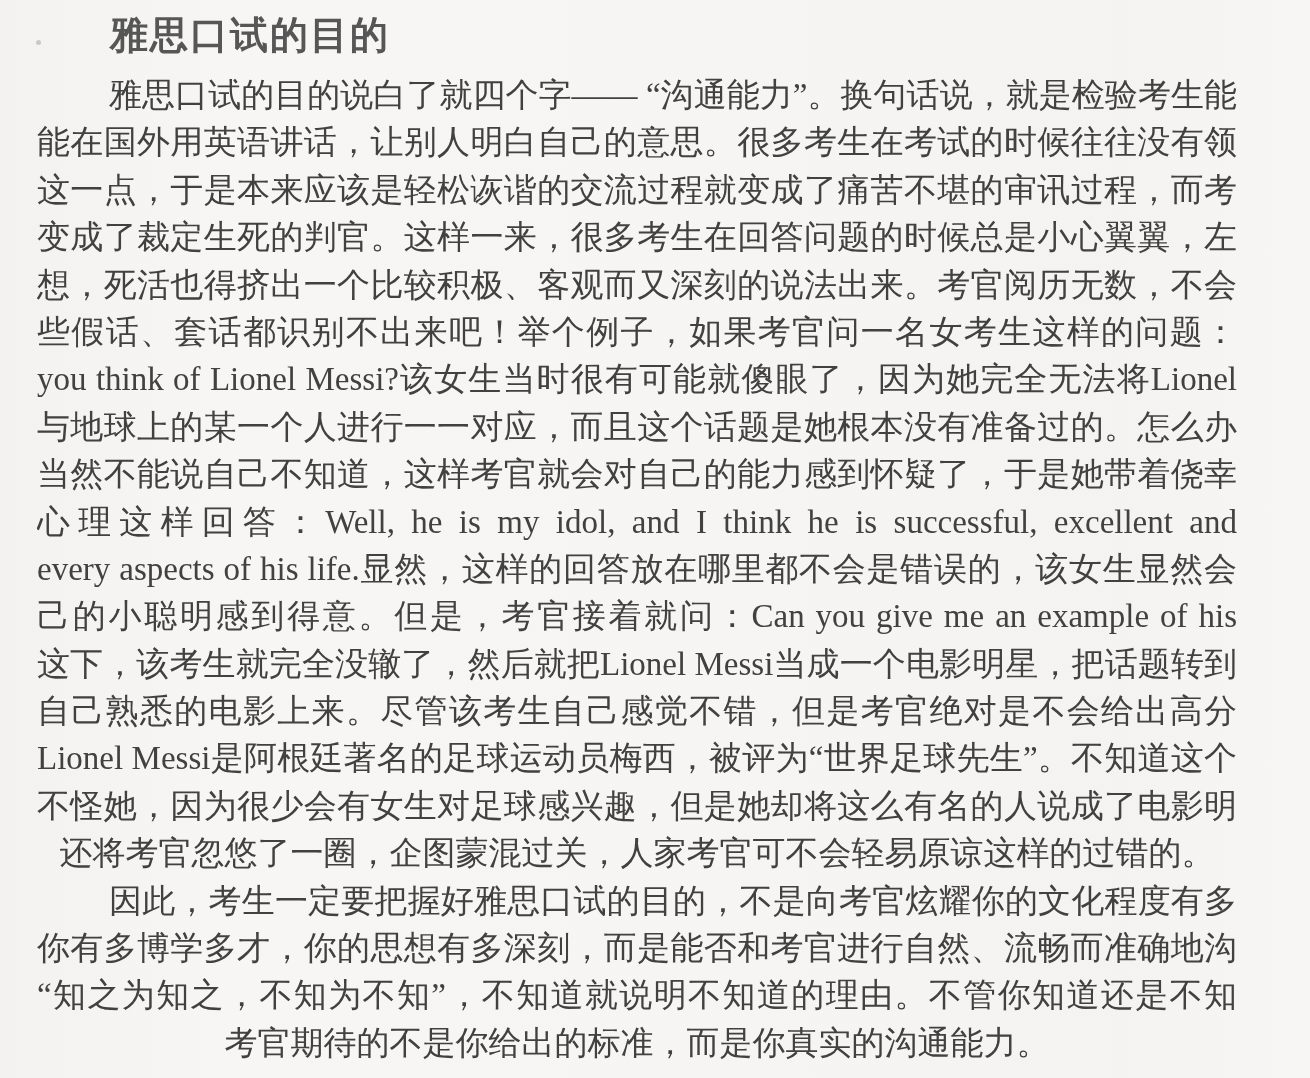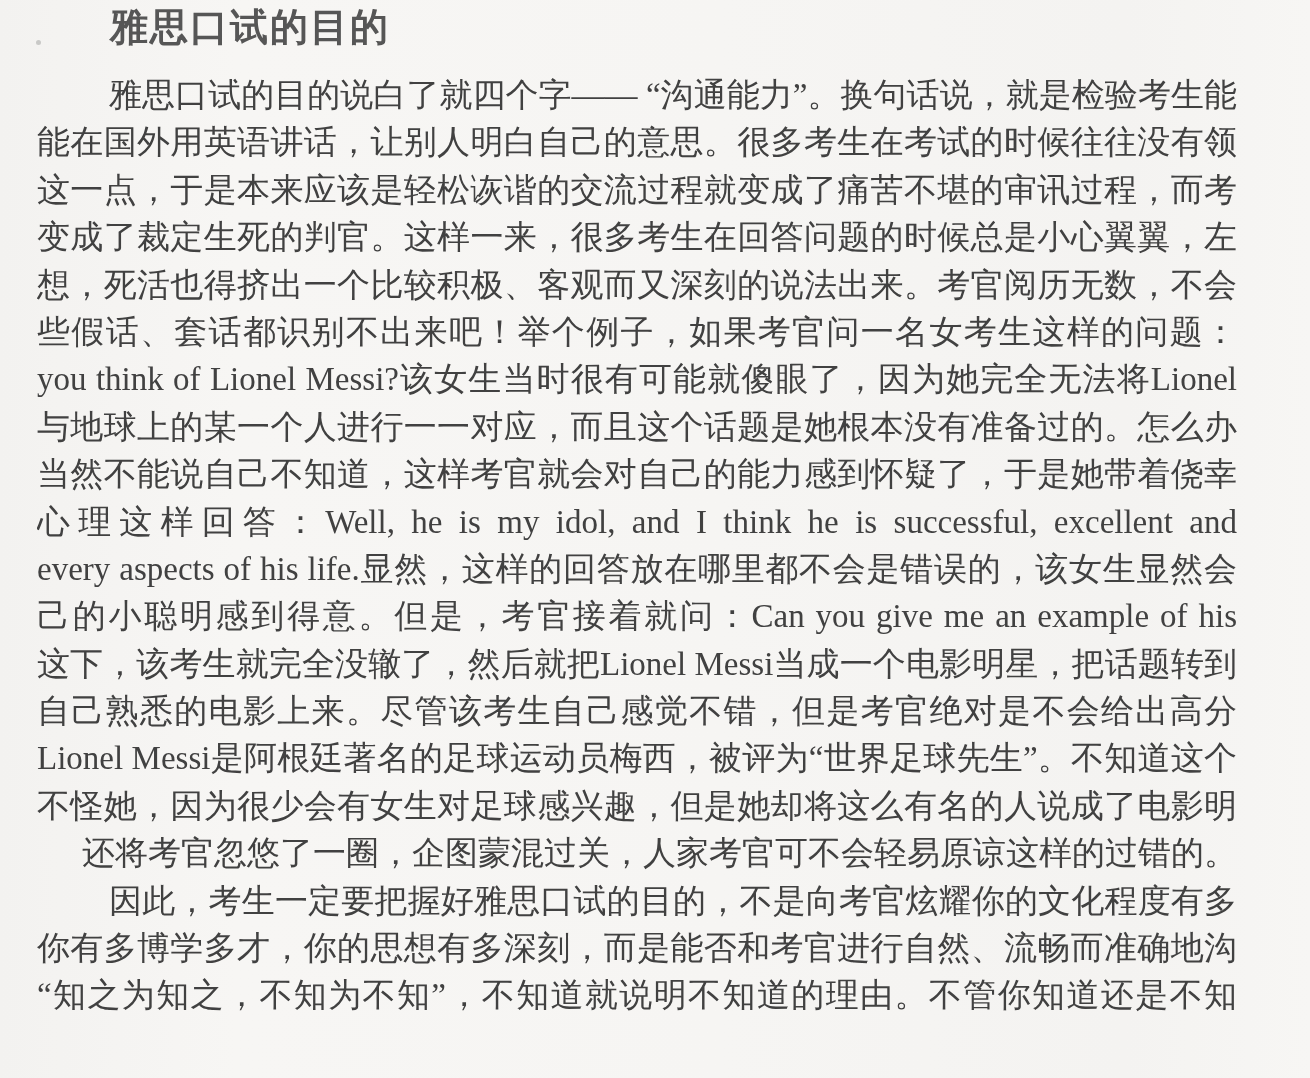--- a/index.html
+++ b/index.html
@@ -22,21 +22,21 @@
   }
   .scan-dot {
     position: absolute;
     left: 36px; top: 40px;
     width: 5px; height: 5px;
     border-radius: 50%;
     background: #c9c9c7;
   }
   .title {
     position: absolute;
-    left: 110px; top: 2px;
+    left: 110px; top: 10px;
     margin: 0;
     font-family: "Liberation Sans", "DejaVu Sans", sans-serif;
     font-weight: bold;
     font-size: 38px;
     letter-spacing: 2px;
     color: var(--title-color);
   }
   .text-block {
     position: absolute;
     left: 37px; top: 72px;
@@ -50,21 +50,21 @@
     overflow: hidden;
     text-align: justify;
     text-justify: inter-character;
   }
   .line.j::after {
     content: "";
     display: inline-block;
     width: 100%;
     height: 0;
   }
-  .line.short { text-align: right; }
+  .line.short { text-align: center; }
   .ind { text-indent: 72px; }
   .watermark {
     position: absolute;
     right: 16px; bottom: 8px;
     font-family: "Liberation Sans", "DejaVu Sans", sans-serif;
     font-size: 22px;
     letter-spacing: 0.5px;
     color: var(--watermark-color);
   }
 </style>
@@ -93,16 +93,17 @@
       <div class="line j">这下，该考生就完全没辙了，然后就把Lionel Messi当成一个电影明星，把话题转到了</div>
       <div class="line j">自己熟悉的电影上来。尽管该考生自己感觉不错，但是考官绝对是不会给出高分的。</div>
       <div class="line j">Lionel Messi是阿根廷著名的足球运动员梅西，被评为“世界足球先生”。不知道这个也</div>
       <div class="line j">不怪她，因为很少会有女生对足球感兴趣，但是她却将这么有名的人说成了电影明星，</div>
       <div class="line short">还将考官忽悠了一圈，企图蒙混过关，人家考官可不会轻易原谅这样的过错的。</div>
     </div>
     <div class="para">
       <div class="line j ind">因此，考生一定要把握好雅思口试的目的，不是向考官炫耀你的文化程度有多高，</div>
       <div class="line j">你有多博学多才，你的思想有多深刻，而是能否和考官进行自然、流畅而准确地沟通。</div>
       <div class="line j">“知之为知之，不知为不知”，不知道就说明不知道的理由。不管你知道还是不知道，</div>
+      <div class="line short">考官期待的不是你给出的标准，而是你真实的沟通能力。</div>
     </div>
   </div>
 
 </div>
 
 </body></html>

